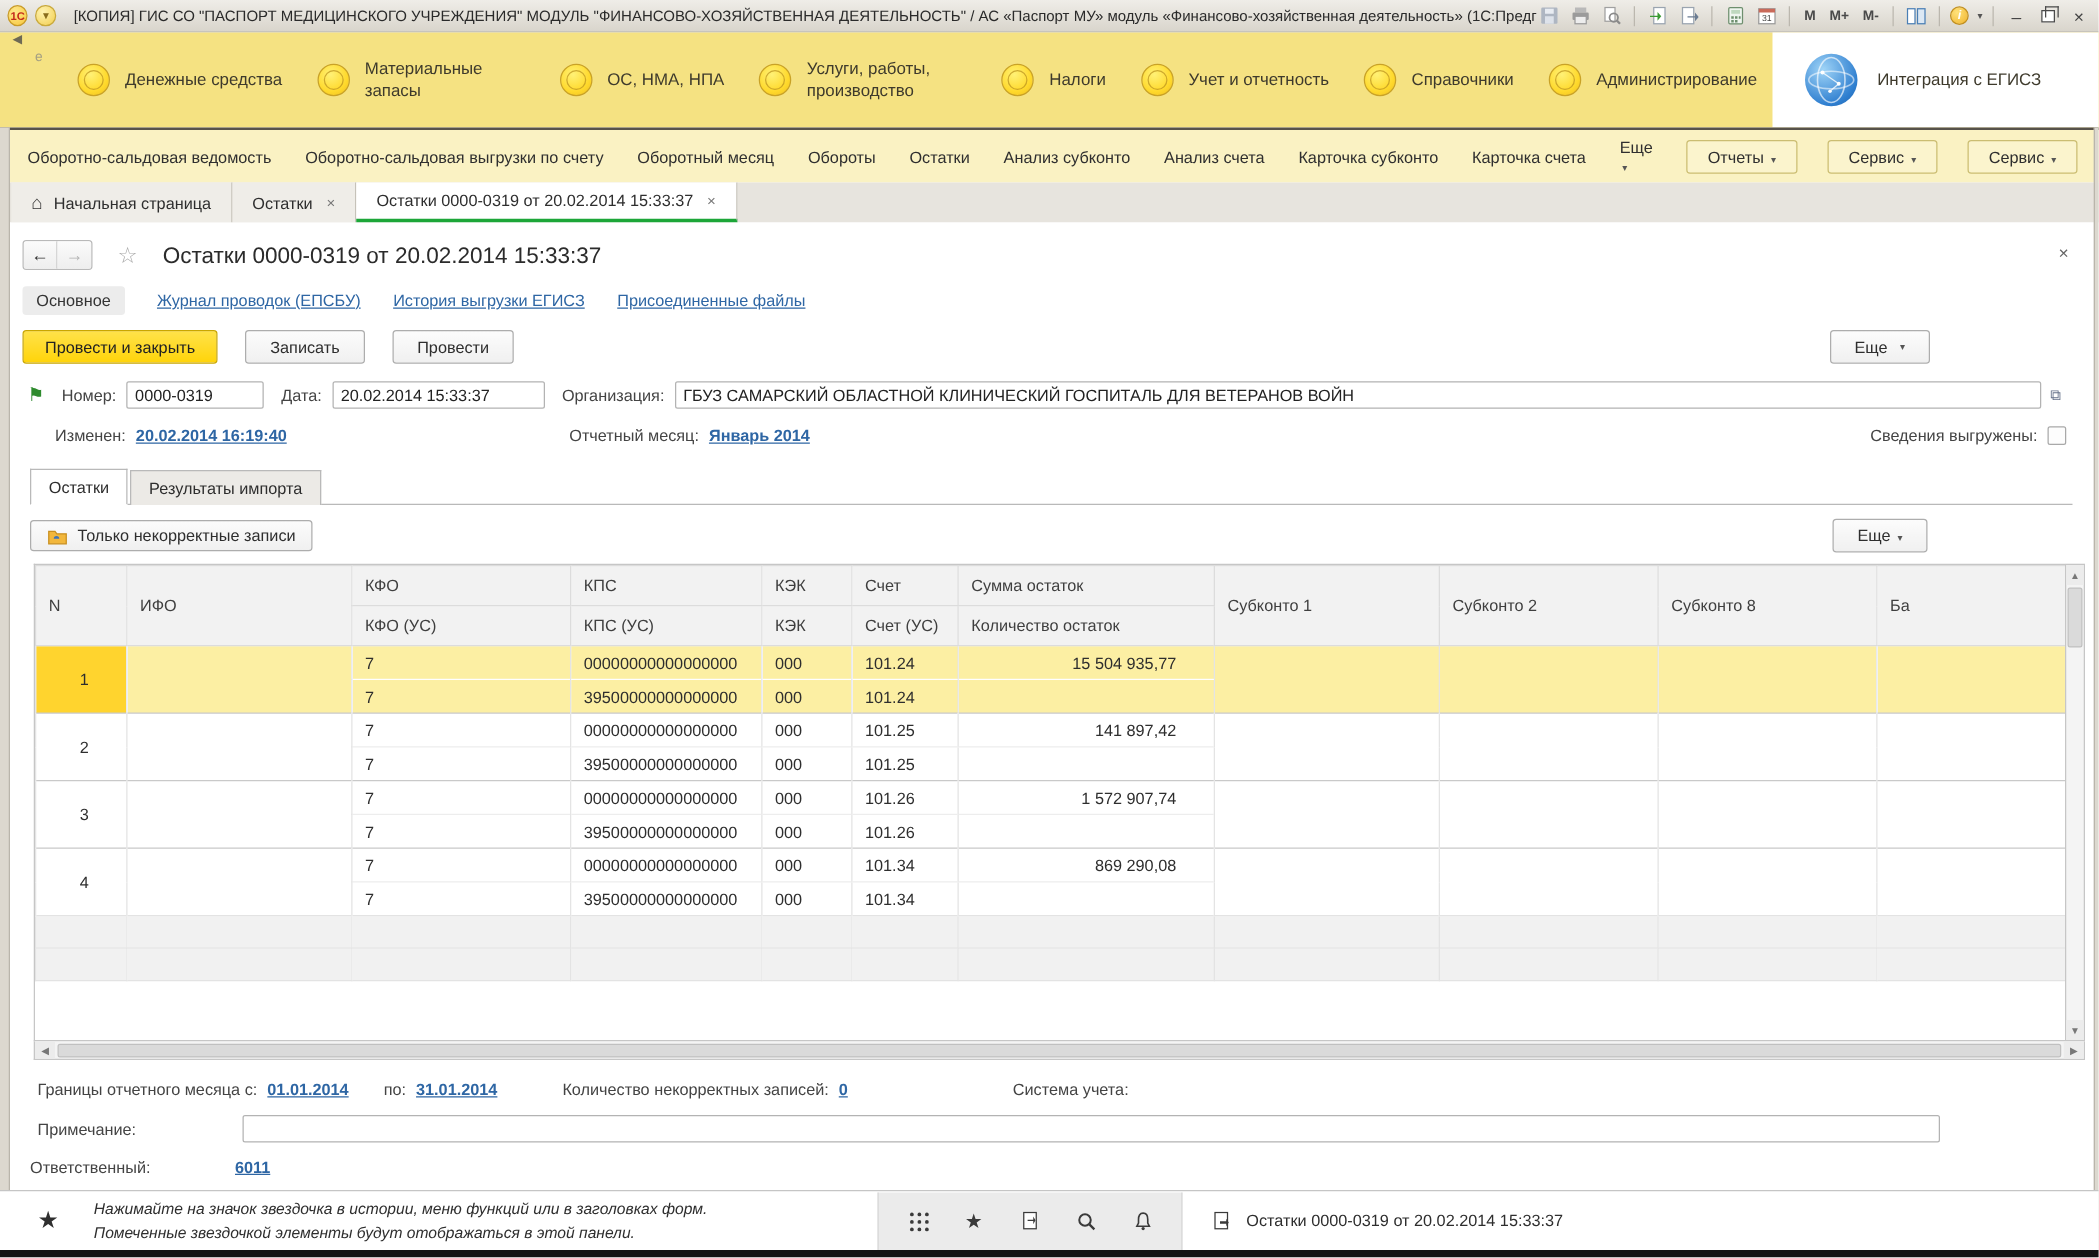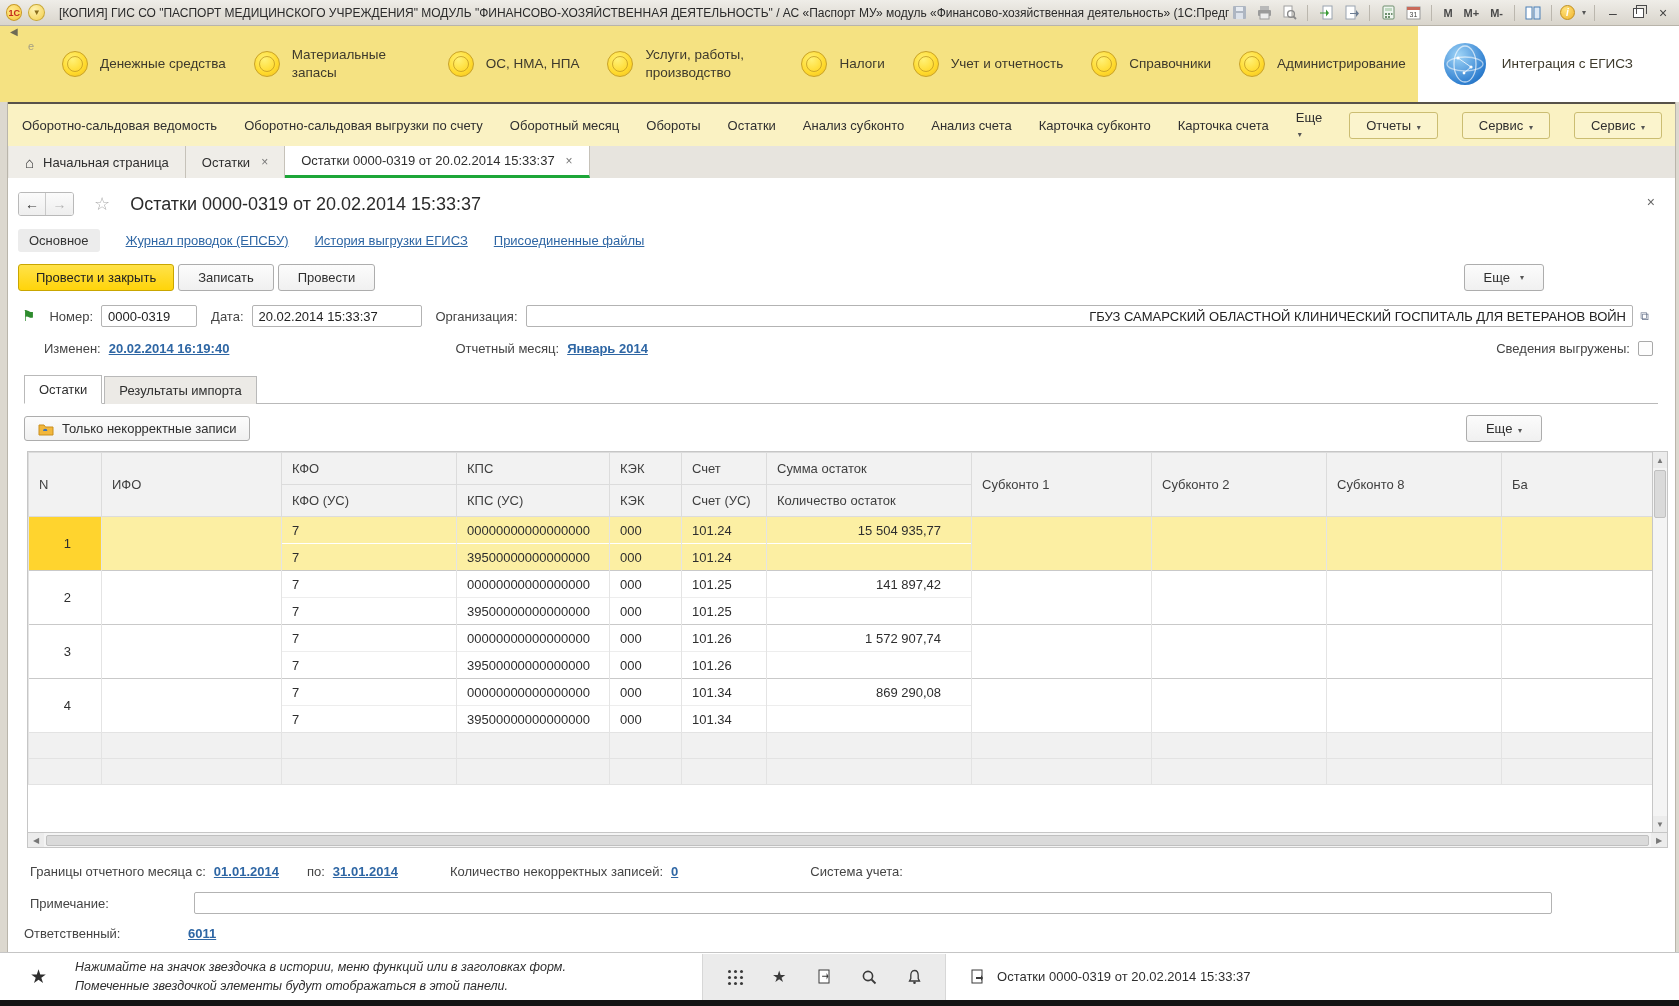--- a/index.html
+++ b/index.html
@@ -71,21 +71,21 @@
   .navbtns .back { color:#333; border-right:1px solid #C9C9C9; }
   .navbtns .fwd { color:#B3B3B3; }
   .fav-star { margin-left:20px; font-size:18px; color:#ABABAB; }
   .doc-title { margin-left:20px; font-size:18px; color:#2B2B2B; }
   .page-close { position:absolute; right:24px; top:2px; color:#666; font-size:14px; }
 
   .doc-nav { display:flex; align-items:center; gap:26px; margin:13px 0 0 18px; }
   .nav-pill { background:#ECECEC; border-radius:3px; padding:4px 11px; color:#333; }
   .nav-link { color:#2E66A4; text-decoration:underline; cursor:pointer; }
 
-  .cmdbar { display:flex; align-items:center; gap:4px; margin:12px 0 12px 18px; position:relative; }
+  .cmdbar { display:flex; align-items:center; gap:22px; margin:12px 0 12px 18px; position:relative; }
   .btn { border:1px solid #ADADAD; border-radius:3px; background:linear-gradient(#FCFCFC,#F0F0F0); padding:5px 19px; color:#2E2E2E; font-size:13px; }
   .btn-yellow { border:1px solid #C9A600; background:linear-gradient(#FFE24A,#FFD40A); padding:5px 17px; border-radius:3px; color:#222; }
   .btn-more { position:absolute; right:135px; top:0; display:flex; align-items:center; gap:8px; }
   .btn-more .drop { font-size:8px; }
 
   .fieldrow { display:flex; align-items:center; margin:14px 26px 0 22px; }
   .flag { color:#2E8B2E; font-size:15px; margin-right:14px; }
   .flabel { color:#444; margin-right:8px; white-space:nowrap; }
   .finput { border:1px solid #B3B3B3; border-radius:2px; height:22px; padding:0 6px; font-size:13px; color:#222; font-family:inherit; background:#fff; }
   .open-btn { width:17px; height:18px; margin-left:3px; display:flex; align-items:center; justify-content:center; color:#66728A; font-size:12px; border:1px solid transparent; }
@@ -350,25 +350,25 @@
     <span class="btn">Провести</span>
     <span class="btn btn-more">
         <span>Еще</span>
         <span class="drop">▾</span>
       </span>
   </div>
 
   <div class="fieldrow">
     <span class="flag">⚑</span>
     <span class="flabel">Номер:</span>
-    <input class="finput" style="width: 96px;" value="0000-0319">
+    <input class="finput" style="width: 110px;" value="0000-0319">
     <span class="flabel" style="margin-left:14px">Дата:</span>
     <input class="finput" style="width: 170px;" value="20.02.2014 15:33:37">
     <span class="flabel" style="margin-left:14px">Организация:</span>
-    <input class="finput" style="flex: 1 1 0%; text-align: right;" value="ГБУЗ САМАРСКИЙ ОБЛАСТНОЙ КЛИНИЧЕСКИЙ ГОСПИТАЛЬ ДЛЯ ВЕТЕРАНОВ ВОЙН">
+    <input class="finput" style="flex: 1 1 0%;" value="ГБУЗ САМАРСКИЙ ОБЛАСТНОЙ КЛИНИЧЕСКИЙ ГОСПИТАЛЬ ДЛЯ ВЕТЕРАНОВ ВОЙН">
     <span class="open-btn">⧉</span>
   </div>
 
   <div class="fieldrow2">
     <span class="flabel">Изменен:</span>
     <span class="link b-link">20.02.2014 16:19:40</span>
     <span class="flabel" style="margin-left:226px">Отчетный месяц:</span>
     <span class="link b-link">Январь 2014</span>
     <span class="fr2-right">
       <span class="flabel" style="margin-right:0">Сведения выгружены:</span>

